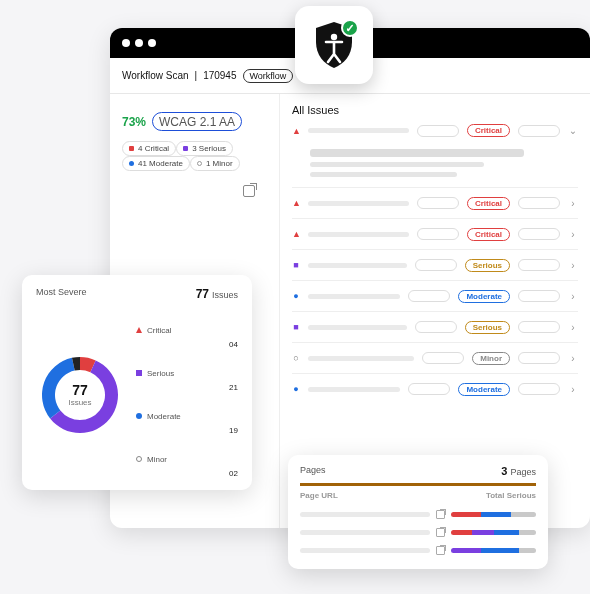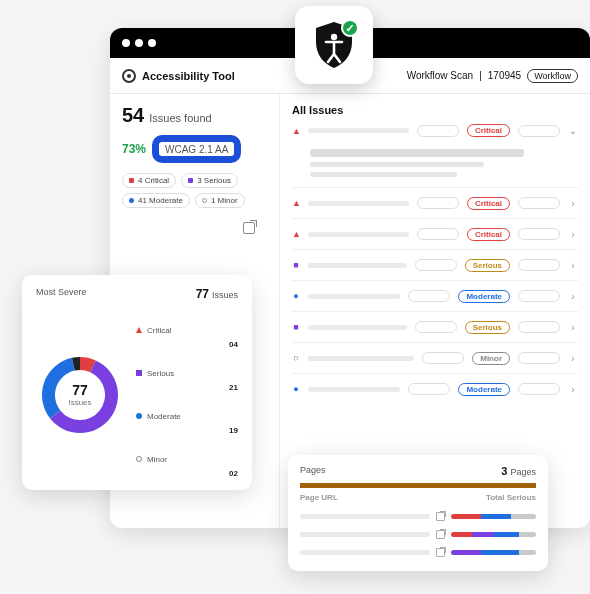--- a/index.html
+++ b/index.html
@@ -24,42 +24,42 @@
 
 .sidebar { width: 170px; border-right: 1px solid #eee; display: flex; flex-direction: column; }
 .tabs { display: flex; gap: 14px; padding: 8px 12px 0; font-size: 9px; color: #777; border-bottom: 1px solid #eee; }
 .tab { padding-bottom: 6px; cursor: pointer; }
 .tab.active { color: #111; font-weight: 700; border-bottom: 2px solid #111; }
 .summary { padding: 10px 12px; }
 .count-line { font-size: 11px; color: #555; display: flex; align-items: baseline; gap: 5px; }
 .count-line .num { font-size: 20px; font-weight: 700; color: #111; }
 .percent-row { display: flex; align-items: center; gap: 6px; margin-top: 8px; }
 .pct { color: #1aa34a; font-weight: 700; font-size: 12px; }
-.wcag-chip { border: 7px solid #1d4ed8; border-radius: 10px; font-size: 10px; padding: 1.5px 6px; color: #555; }
-
-.sev-chips { display: flex; flex-wrap: wrap; gap: 5px; margin-top: 10px; }
+.wcag-chip { border: 1px solid #1d4ed8; border-radius: 10px; font-size: 12px; padding: 1.5px 6px; color: #555; }
+
+.sev-chips { display: flex; flex-wrap: wrap; margin-top: 10px; }
 .sev-chip { border: 1px solid #ddd; border-radius: 10px; font-size: 8px; padding: 2px 6px; display: flex; align-items: center; gap: 4px; color: #444; }
 .bullet { width: 5px; height: 5px; border-radius: 1px; display: inline-block; }
 .bullet.round { border-radius: 50%; }
 .clr-red { background: #e03f3f; }
 .clr-purple { background: #7a3fe0; }
 .clr-blue { background: #1f6fe0; }
 .clr-white { background: #fff; border: 1px solid #999; }
 
 .ext-link { margin: 14px 12px 0 auto; width: 12px; height: 12px; border: 1.2px solid #888; border-radius: 2px; position: relative; }
 .ext-link::after { content: ""; position: absolute; width: 6px; height: 6px; border-top: 1.2px solid #888; border-right: 1.2px solid #888; top: -3px; right: -3px; }
 
 .review-bar { margin-top: auto; background: #fff4c0; height: 30px; display: flex; align-items: center; padding: 0 10px; gap: 8px; font-size: 10px; color: #444; }
 .review-bar .radio { width: 10px; height: 10px; border: 1.5px solid #aaa; border-radius: 50%; }
 .review-bar .progress { flex: 1; height: 3px; background: #e6d88e; border-radius: 3px; overflow: hidden; }
 .review-bar .progress::before { content: ""; display: block; width: 55%; height: 100%; background: #d6a400; }
 .review-bar .label { font-weight: 600; }
 
 .main { flex: 1; padding: 10px 12px; overflow: hidden; }
-.main-title { font-size: 11px; font-weight: 700; color: #111; margin-bottom: 8px; }
+.main-title { font-size: 11px; font-weight: 400; color: #111; margin-bottom: 8px; }
 .issue-row { display: flex; align-items: center; gap: 8px; height: 26px; font-size: 9px; }
 .issue-row.expanded { flex-wrap: wrap; height: auto; padding-bottom: 4px; }
 .issue-row .mark { width: 8px; text-align: center; font-size: 9px; }
 .mark.critical { color: #e03f3f; }
 .mark.serious { color: #7a3fe0; }
 .mark.moderate { color: #1f6fe0; }
 .mark.minor { color: #777; }
 .line { height: 5px; border-radius: 3px; background: #eaeaea; }
 .line.l-long { flex: 1; }
 .pill { border-radius: 10px; padding: 1px 7px; font-size: 8px; font-weight: 600; }
@@ -81,25 +81,25 @@
 .sv-head { display: flex; justify-content: space-between; font-size: 9px; color: #555; margin-bottom: 10px; }
 .sv-head .total { display: flex; gap: 3px; align-items: baseline; }
 .sv-head .total .n { font-weight: 700; color: #111; font-size: 12px; }
 .sv-body { display: flex; gap: 12px; align-items: center; }
 .donut-wrap { position: relative; width: 88px; height: 88px; }
 .donut-center { position: absolute; inset: 0; display: flex; flex-direction: column; align-items: center; justify-content: center; font-size: 8px; color: #777; }
 .donut-center .n { font-size: 14px; font-weight: 700; color: #111; }
 .legend { flex: 1; display: flex; flex-direction: column; gap: 5px; font-size: 8px; color: #555; }
 .legend-row { display: flex; align-items: center; gap: 5px; }
 .legend-row .lbl { flex: 1; }
-.legend-row .val { color: #222; font-weight: 700; margin-top: 29px; }
+.legend-row .val { color: #222; font-weight: 400; margin-top: 29px; }
 
 
 .pages-card { position: absolute; left: 288px; top: 455px; width: 260px; background: #fff; border-radius: 10px; box-shadow: 0 6px 24px rgba(0,0,0,0.15); padding: 10px 12px; }
-.pg-head { display: flex; justify-content: space-between; font-size: 9px; color: #555; border-bottom: 5px solid #a16207; padding-bottom: 6px; }
+.pg-head { display: flex; justify-content: space-between; font-size: 9px; color: #555; border-bottom: 3px solid #a16207; padding-bottom: 6px; }
 .pg-head .r { display: flex; gap: 3px; align-items: baseline; }
 .pg-head .r .n { font-weight: 700; color: #111; font-size: 11px; }
 .pg-cols { display: flex; justify-content: space-between; font-size: 8px; color: #999; padding: 5px 0; font-weight: bold; }
 .pg-row { display: flex; align-items: center; gap: 6px; height: 18px; }
 .pg-row .url-line { flex: 1; height: 5px; background: #eaeaea; border-radius: 3px; }
 .pg-row .ext { width: 9px; height: 9px; border: 1px solid #aaa; border-radius: 1px; position: relative; }
 .pg-row .ext::after { content: ""; position: absolute; width: 5px; height: 5px; border-top: 1px solid #aaa; border-right: 1px solid #aaa; top: -2px; right: -2px; }
 .stack-bar { width: 85px; height: 5px; display: flex; border-radius: 3px; overflow: hidden; }
 .seg { height: 100%; }
 
@@ -117,39 +117,31 @@
 <div class="stage">
 
   <div class="window">
     <div class="titlebar">
       <span class="dot"></span>
       <span class="dot"></span>
       <span class="dot"></span>
     </div>
 
     <div class="topbar">
-      <div class="brand">
-        <span class="brand-logo"></span>
-        <span class="brand-text">Accessibility Tool</span>
-      </div>
       <div class="top-right">
         <span>Workflow Scan</span>
         <span>|</span>
         <span>170945</span>
         <span class="chip-workflow">Workflow</span>
       </div>
     </div>
 
     <div class="content">
       <div class="sidebar">
         <div class="summary">
-          <div class="count-line">
-            <span class="num">54</span>
-            <span>Issues found</span>
-          </div>
           <div class="percent-row">
             <span class="pct">73%</span>
             <span class="wcag-chip">WCAG 2.1 AA</span>
           </div>
           <div class="sev-chips">
             <span class="sev-chip">
                 <span class="bullet clr-red"></span>
                 <span>4 Critical</span>
               </span>
             <span class="sev-chip">

